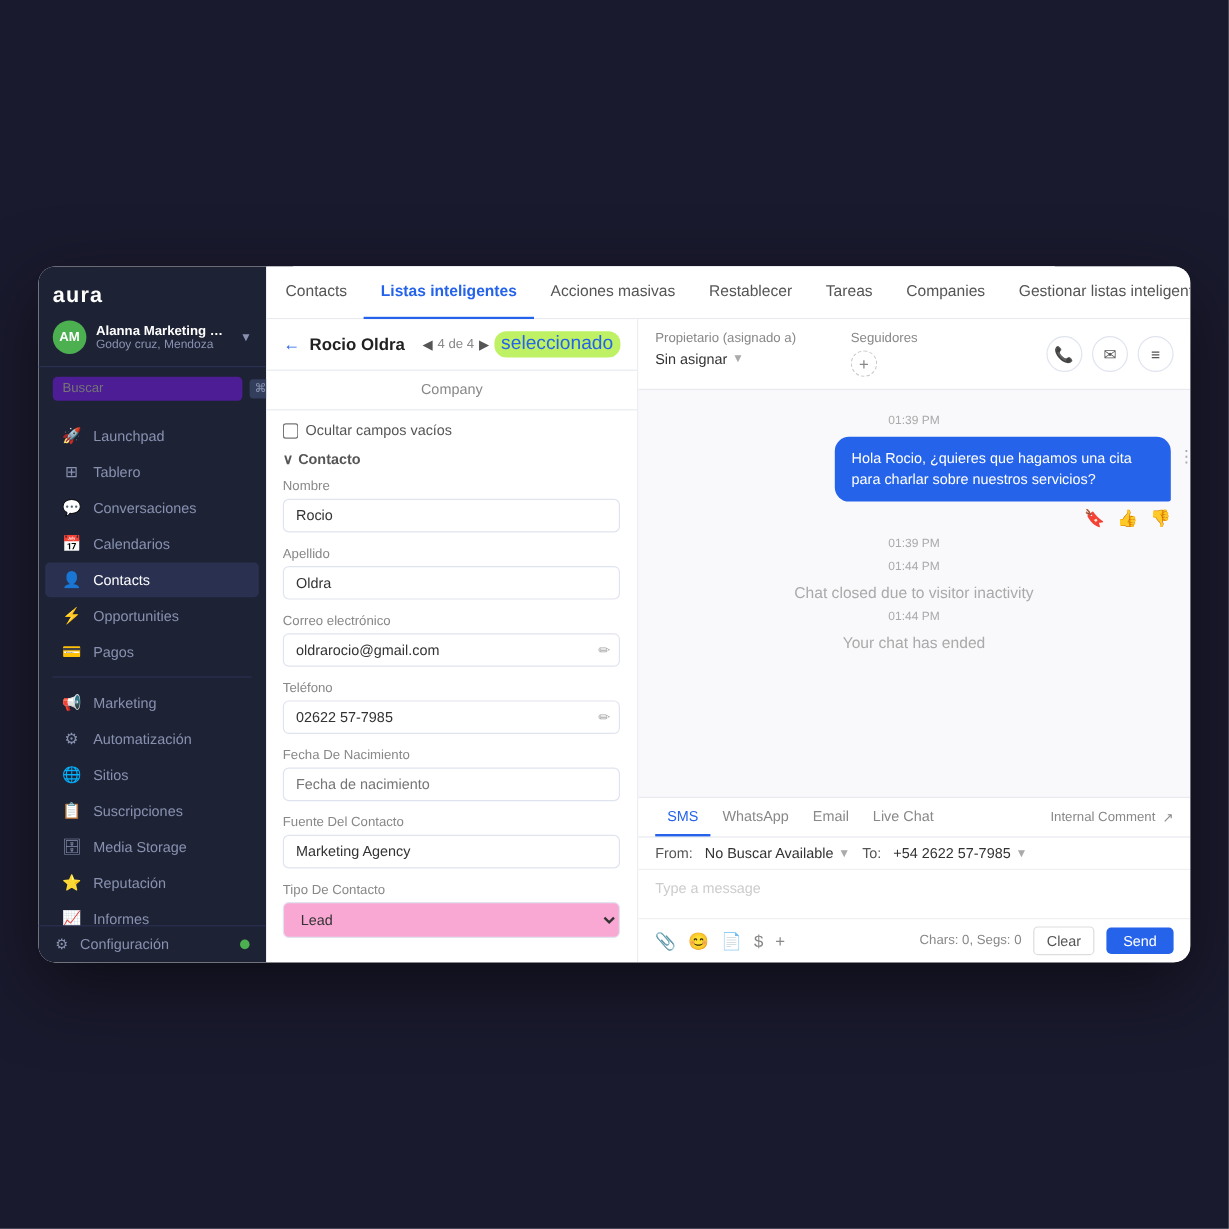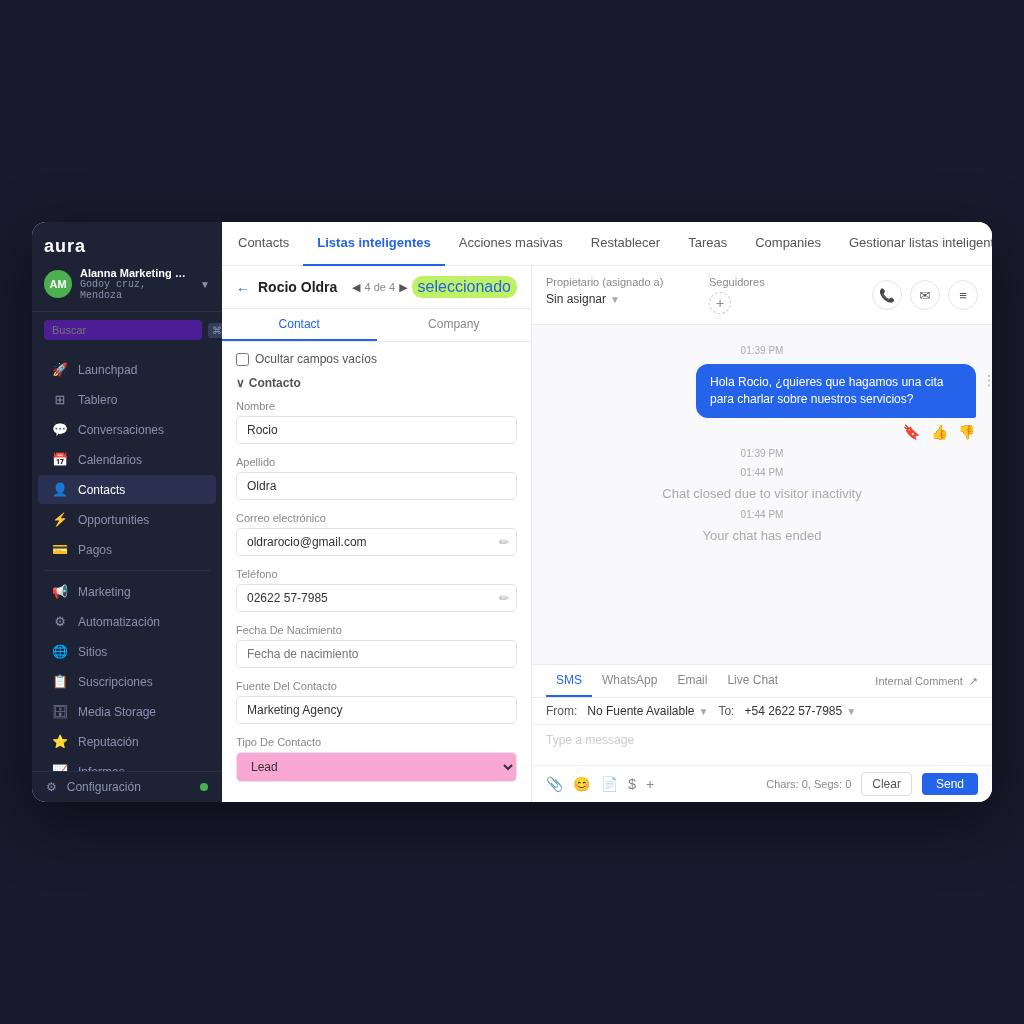--- a/index.html
+++ b/index.html
@@ -65,21 +65,20 @@
       color: #fff;
       font-size: 11px;
       font-weight: 600;
       white-space: nowrap;
       overflow: hidden;
       text-overflow: ellipsis;
     }
     .sidebar-user-location {
       color: #8892b0;
       font-size: 10px;
-      font-family: Liberation Mono, monospace;
     }
     .sidebar-chevron {
       color: #8892b0;
       font-size: 10px;
     }
     .sidebar-search {
       padding: 8px 12px;
       display: flex;
       align-items: center;
       gap: 6px;
@@ -648,21 +647,20 @@
           <span class="back-arrow">←</span>
           <span class="contact-name">Rocio Oldra</span>
           <div class="contact-pagination">
             <span class="pagination-arrows">◀</span>
             <span>4 de 4</span>
             <span class="pagination-arrows">▶</span>
             <span class="selected-badge">seleccionado</span>
           </div>
         </div>
         <div class="contact-tabs">
-          <div class="contact-tab active">Contact</div>
           <div class="contact-tab">Company</div>
         </div>
         <div class="contact-form">
           <div class="hide-empty-row">
             <input type="checkbox" style="">
             <span>Ocultar campos vacíos</span>
           </div>
           <div class="section-label">
             <span>∨</span>
             <span>Contacto</span>
@@ -757,21 +755,21 @@
             <div class="chat-input-tab">Email</div>
             <div class="chat-input-tab">Live Chat</div>
             <div class="chat-input-tab-right">
               <span>Internal Comment</span>
               <span>↗</span>
             </div>
           </div>
           <div class="chat-from-to">
             <span>From:</span>
             <div class="chat-from-value">
-              <span>No Fuente Available</span>
+              <span>No Buscar Available</span>
               <span style="font-size:10px; color:#aaa;">▼</span>
             </div>
             <span>To:</span>
             <div class="chat-to-value">
               <span>+54 2622 57-7985</span>
               <span style="font-size:10px; color:#aaa;">▼</span>
             </div>
           </div>
           <div class="chat-message-input">
             <span style="color:#ccc;">Type a message</span>

